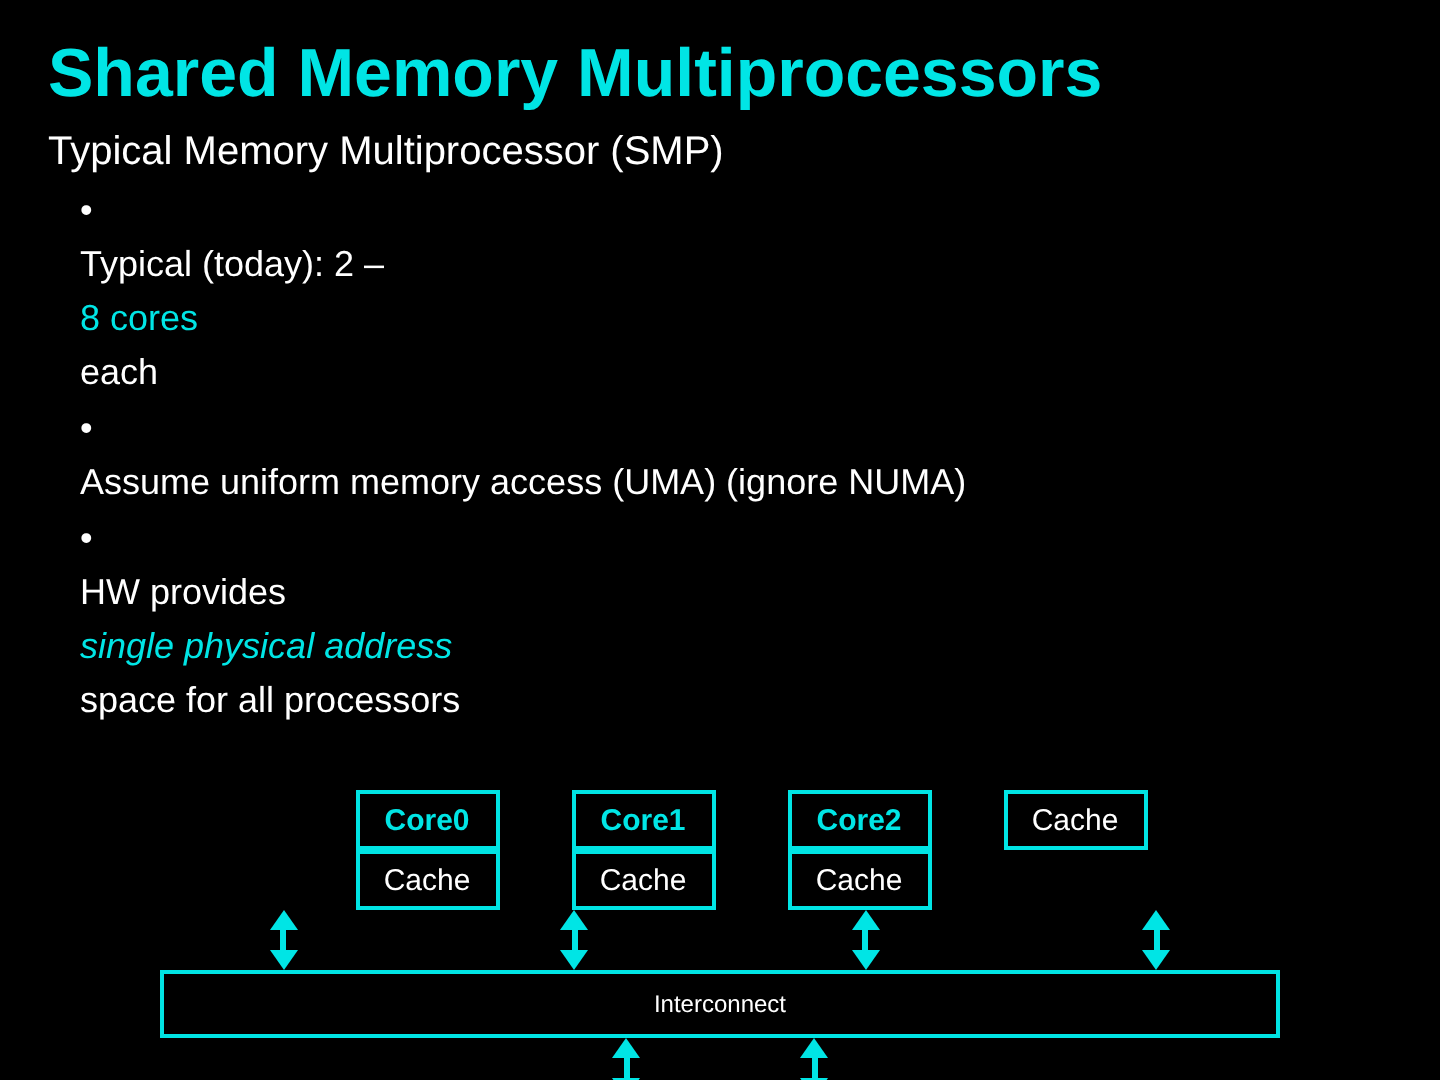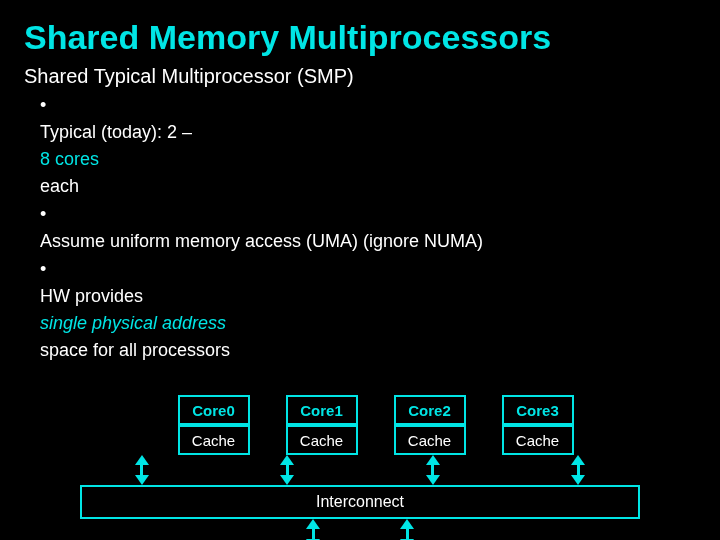--- a/index.html
+++ b/index.html
@@ -104,21 +104,21 @@
     }
     .interconnect-row {
       width: 560px;
       height: 34px;
       background: #000;
       border: 2px solid #00e5e5;
       display: flex;
       align-items: center;
       justify-content: center;
       color: #fff;
-      font-size: 16px;
+      font-size: 12px;
     }
     .bottom-boxes-row {
       display: flex;
       flex-direction: row;
       gap: 32px;
       margin-top: 0;
     }
     .memory-box {
       background: #0369a1;
       border: 2px solid #00e5e5;
@@ -163,21 +163,21 @@
       border-left: 7px solid transparent;
       border-right: 7px solid transparent;
       border-top: 10px solid #00e5e5;
     }
   </style>
 </head>
 <body>
 
 <div class="container">
   <div class="main-title">Shared Memory Multiprocessors</div>
-  <div class="subtitle">Shared Typical Multiprocessor (SMP)</div>
+  <div class="subtitle">Typical Memory Multiprocessor (SMP)</div>
   <ul class="bullets">
     <li>
       <span>Typical (today): 2 – </span>
         <span class="highlight-cyan">8 cores</span>
         <span> each</span>
     </li>
     <li>
       <span>Assume uniform memory access (UMA) (ignore NUMA)</span>
     </li>
     <li>
@@ -196,21 +196,20 @@
       </div>
       <div class="core-unit">
         <div class="core-box">Core1</div>
         <div class="cache-box">Cache</div>
       </div>
       <div class="core-unit">
         <div class="core-box">Core2</div>
         <div class="cache-box">Cache</div>
       </div>
       <div class="core-unit">
-        <div class="core-box">Core3</div>
         <div class="cache-box">Cache</div>
       </div>
     </div>
 
     <div style="display:flex;flex-direction:row;gap:36px;width:560px;justify-content:space-around;padding:0 7px;">
 
       <div class="bidir-arrow" style="width:72px;align-items:center;display:flex;flex-direction:column;">
         <div class="arrow-up"></div>
         <div class="bidir-line" style="height:10px;"></div>
         <div class="arrow-dn"></div>

